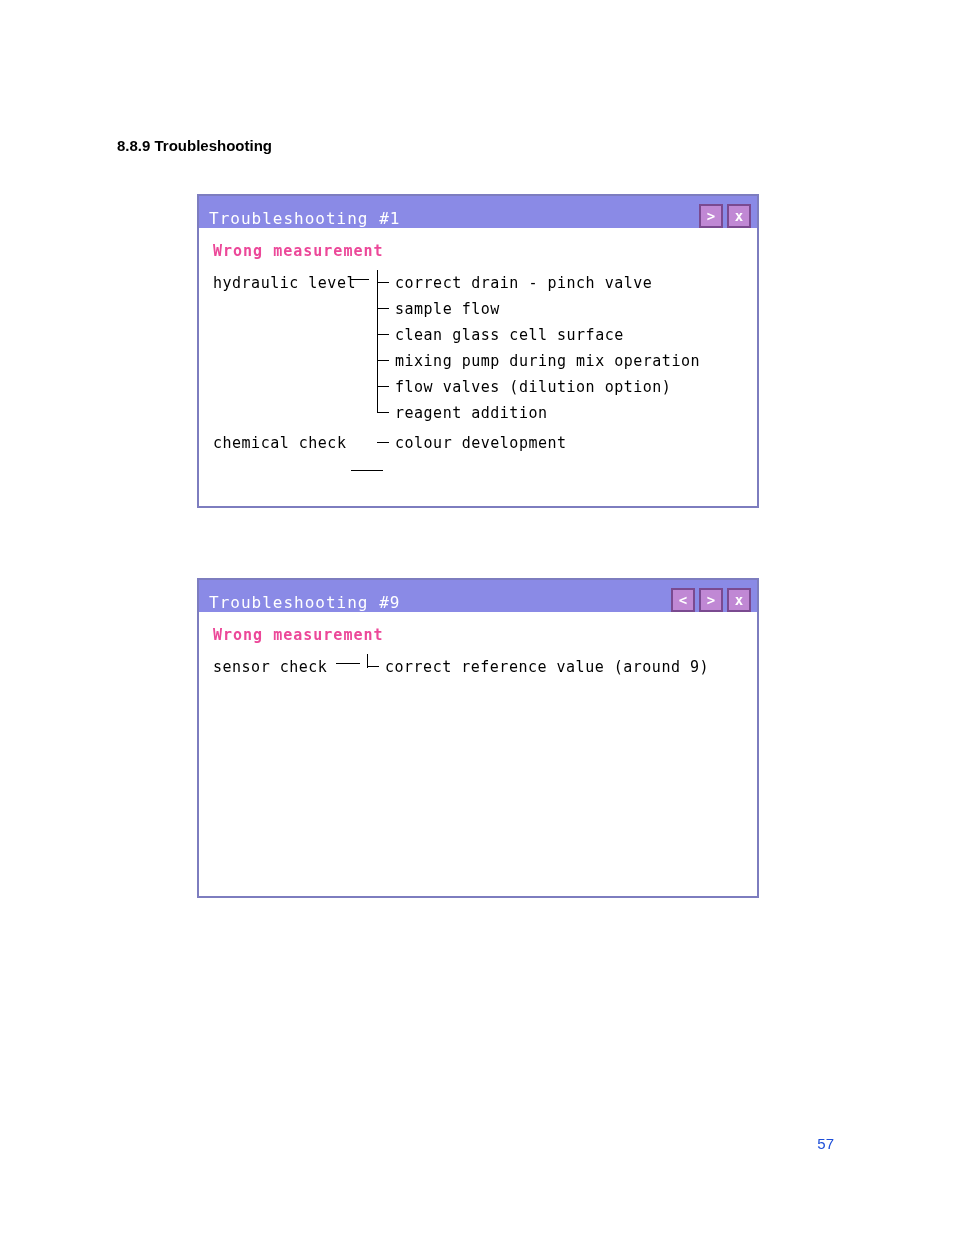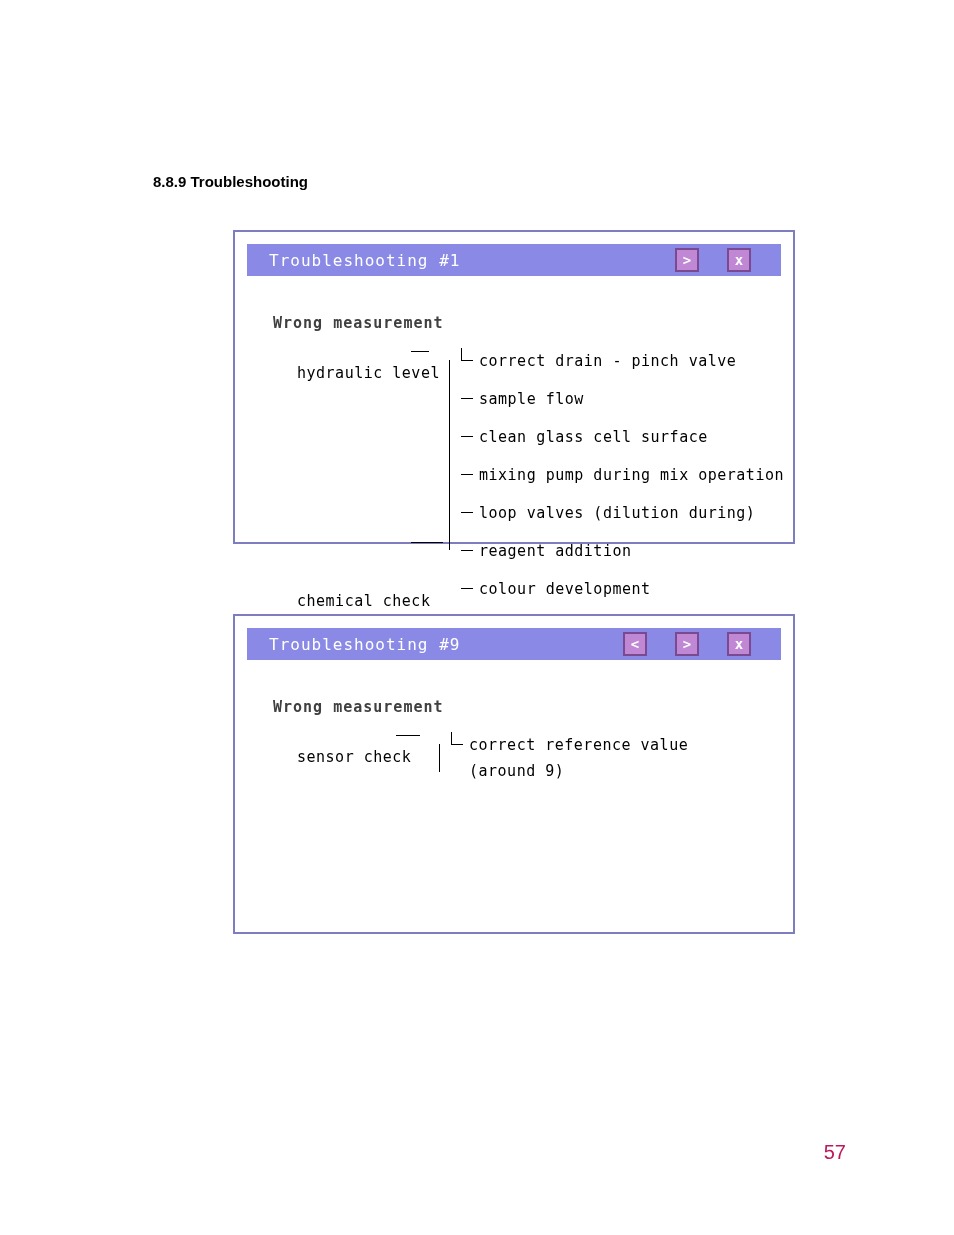--- a/index.html
+++ b/index.html
@@ -1,51 +1,51 @@
 <!DOCTYPE html>
 <html><head>
 <meta charset="utf-8">
 <style>
-  * { box-sizing: border-box; margin: 12px; padding: 0; }
+  * { box-sizing: border-box; margin: 0; padding: 0; }
   body {
     background: #ffffff;
     width: 954px;
     height: 1235px;
     position: relative;
     font-family: Arial, sans-serif;
   }
   .section-heading {
     position: absolute;
     left: 117px;
     top: 137px;
     font-weight: bold;
     font-size: 15px;
     color: #000;
   }
   .page-number {
     position: absolute;
     right: 120px;
     bottom: 83px;
-    font-size: 20px;
-    color: #be185d;
+    font-size: 15px;
+    color: #1d4ed8;
   }
   .dialog {
     position: absolute;
     width: 562px;
     border: 2px solid #7d7dbf;
     background: #fff;
     box-shadow: 0 0 0 1px rgba(0,0,0,0);
   }
   .dialog-1 { left: 197px; top: 194px; height: 314px; }
   .dialog-2 { left: 197px; top: 578px; height: 320px; }
   .titlebar {
     height: 32px;
     background: #8a8ae6;
     display: flex;
-    align-items: center;
+    align-items: flex-end;
     justify-content: space-between;
     padding: 0 6px 0 10px;
   }
   .title-text {
     color: #ffffff;
     font-family: "Lucida Console", Monaco, monospace;
     font-size: 16px;
     letter-spacing: 1px;
   }
   .title-buttons {
@@ -69,21 +69,21 @@
   .body-area {
     position: relative;
     padding: 10px 14px;
     font-family: "Lucida Console", Monaco, monospace;
     font-size: 15px;
     color: #000;
     letter-spacing: 0.5px;
     line-height: 26px;
   }
   .subhead {
-    color: #404040;
+    color: #ec4899;
     font-weight: bold;
     margin-bottom: 6px;
     letter-spacing: 1px;
   }
   .tree {
     position: relative;
   }
   .branch {
     position: relative;
     padding-left: 0;
@@ -161,21 +161,21 @@
     <div class="hconnector b1-h2"></div>
 
     <div class="tree">
       <div class="branch">
         <span class="branch-label">hydraulic level</span>
         <div class="branch-items">
           <div class="node">correct drain - pinch valve</div>
           <div class="node">sample flow</div>
           <div class="node">clean glass cell surface</div>
           <div class="node">mixing pump  during mix operation</div>
-          <div class="node">loop valves (dilution during)</div>
+          <div class="node">flow valves (dilution option)</div>
           <div class="node">reagent addition</div>
         </div>
       </div>
       <div class="branch">
         <span class="branch-label">chemical check</span>
         <div class="branch-items single-items">
           <div class="node">colour development</div>
         </div>
       </div>
     </div>

